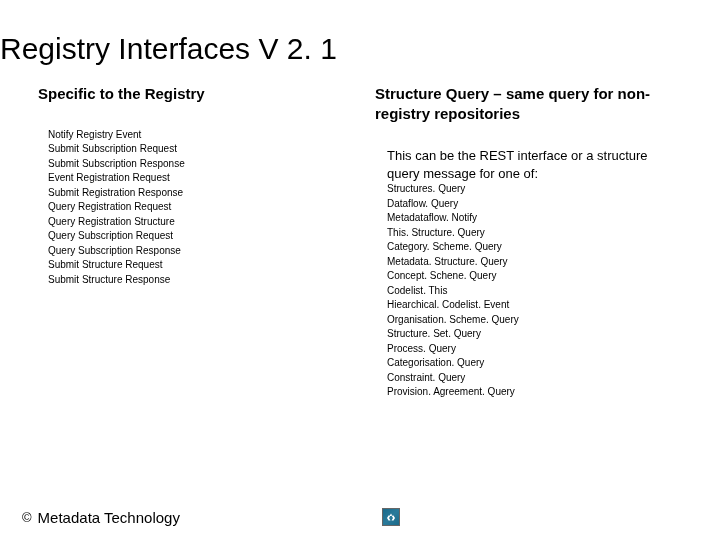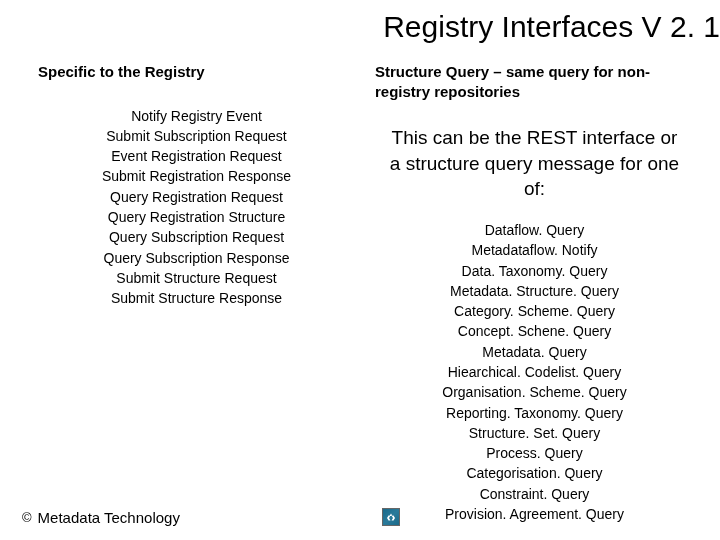--- a/index.html
+++ b/index.html
@@ -11,22 +11,22 @@
       width: 720px;
       height: 540px;
       background: #ffffff;
       font-family: Arial, Helvetica, sans-serif;
       position: relative;
       color: #000;
     }
     .slide-title {
       font-size: 30px;
       font-weight: 400;
-      text-align: right;
-      padding-top: 10px;
+      text-align: left;
+      padding-top: 32px;
       padding-bottom: 18px;
     }
     .columns {
       display: flex;
       gap: 20px;
       padding: 0 38px;
     }
     .col {
       flex: 1;
     }
@@ -39,36 +39,33 @@
     .col-heading {
       font-size: 15px;
       font-weight: 700;
       margin-bottom: 24px;
       line-height: 1.3;
     }
     .col-right .col-heading {
       min-height: 38px;
     }
     .intro-text {
-      font-size: 19px;
+      font-size: 13px;
       line-height: 1.35;
-      margin-bottom: 18px;
       padding-left: 12px;
-      text-align: center;
     }
     .item-list {
       padding-left: 10px;
     }
     .item-list.tight {
       padding-left: 12px;
     }
     .item {
-      font-size: 14px;
+      font-size: 10px;
       line-height: 1.45;
-      text-align: center;
     }
     .footer {
       position: absolute;
       bottom: 14px;
       left: 22px;
       right: 22px;
       display: flex;
       align-items: center;
       gap: 6px;
     }
@@ -103,45 +100,46 @@
 
 <h1 class="slide-title">Registry Interfaces V 2. 1</h1>
 
 <div class="columns">
 
   <div class="col col-left">
     <h2 class="col-heading">Specific to the Registry</h2>
     <div class="item-list">
       <div class="item">Notify Registry Event</div>
       <div class="item">Submit Subscription Request</div>
+      <div class="item">Submit Subscription Response</div>
       <div class="item">Event Registration Request</div>
       <div class="item">Submit Registration Response</div>
       <div class="item">Query Registration Request</div>
       <div class="item">Query Registration Structure</div>
       <div class="item">Query Subscription Request</div>
       <div class="item">Query Subscription Response</div>
       <div class="item">Submit Structure Request</div>
       <div class="item">Submit Structure Response</div>
     </div>
   </div>
 
   <div class="col col-right">
     <h2 class="col-heading">Structure Query – same query for non-registry repositories</h2>
     <p class="intro-text">This can be the REST interface or a structure query message for one of:</p>
     <div class="item-list tight">
+      <div class="item">Structures. Query</div>
       <div class="item">Dataflow. Query</div>
       <div class="item">Metadataflow. Notify</div>
-      <div class="item">Data. Taxonomy. Query</div>
+      <div class="item">This. Structure. Query</div>
+      <div class="item">Category. Scheme. Query</div>
       <div class="item">Metadata. Structure. Query</div>
-      <div class="item">Category. Scheme. Query</div>
       <div class="item">Concept. Schene. Query</div>
-      <div class="item">Metadata. Query</div>
-      <div class="item">Hiearchical. Codelist. Query</div>
+      <div class="item">Codelist. This</div>
+      <div class="item">Hiearchical. Codelist. Event</div>
       <div class="item">Organisation. Scheme. Query</div>
-      <div class="item">Reporting. Taxonomy. Query</div>
       <div class="item">Structure. Set. Query</div>
       <div class="item">Process. Query</div>
       <div class="item">Categorisation. Query</div>
       <div class="item">Constraint. Query</div>
       <div class="item">Provision. Agreement. Query</div>
     </div>
   </div>
 
 </div>
 

